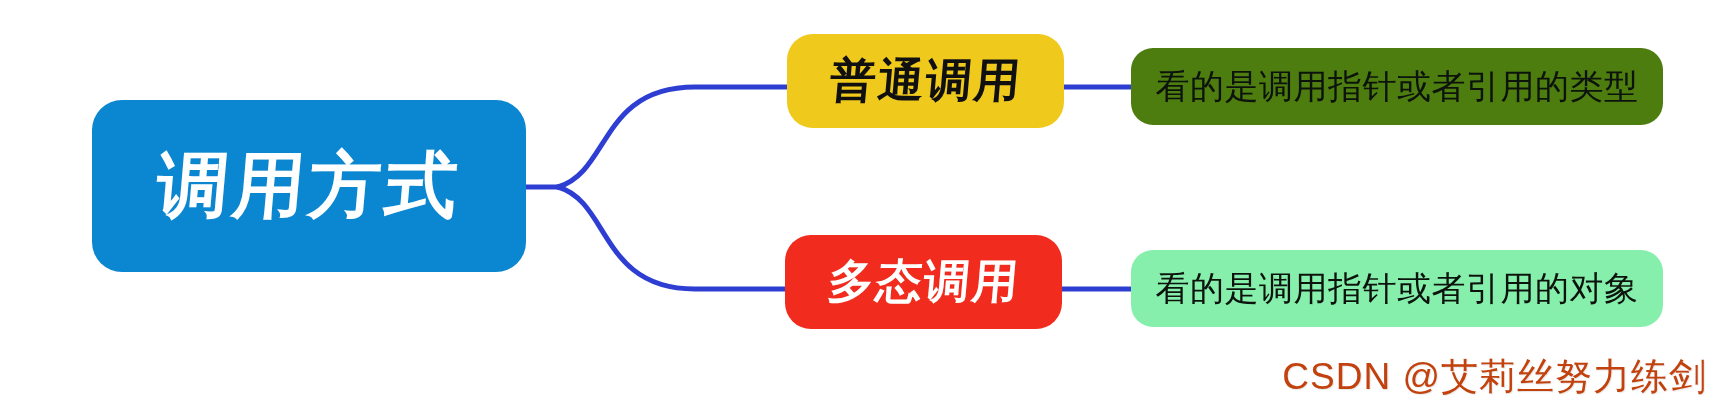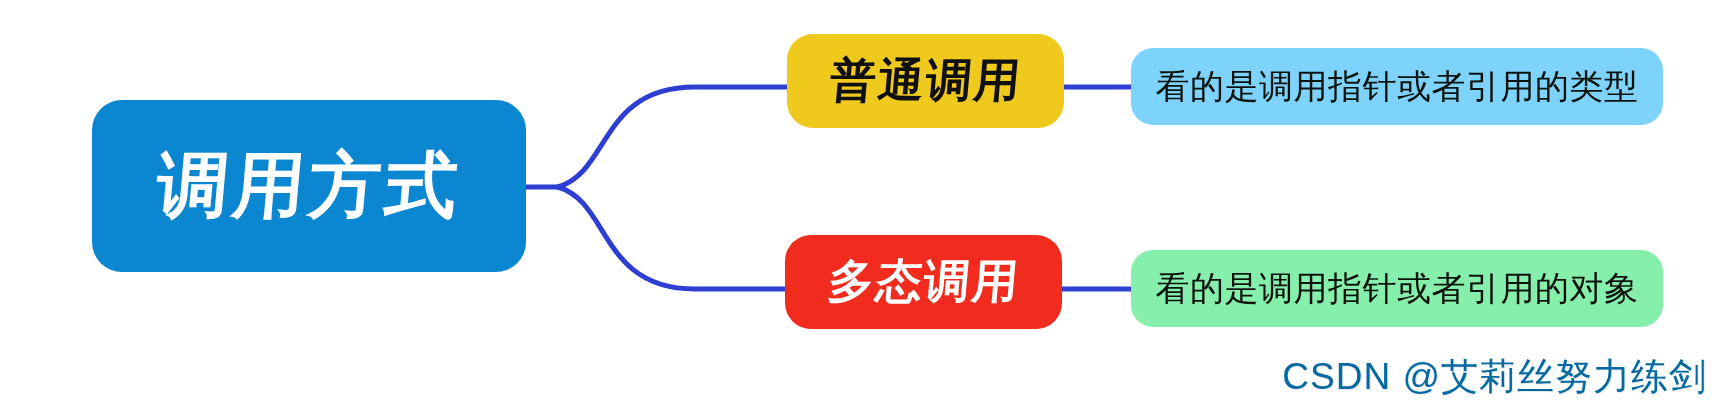--- a/index.html
+++ b/index.html
@@ -66,21 +66,21 @@
     font-weight: 400;
     letter-spacing: 0.5px;
   }
   .node-detail-top { left: 1131px; top: 48px; }
   .node-detail-bottom { left: 1131px; top: 250px; }
   .watermark {
     position: absolute;
     right: 5px;
     top: 352px;
     font-size: 37px;
-    color: #0369a1;
+    color: #c2410c;
     letter-spacing: 1px;
     text-shadow: 1px 1px 1px rgba(120,120,120,0.18);
     white-space: nowrap;
   }
 </style>
 </head>
 <body>
 
 <div class="canvas">
 
@@ -93,21 +93,21 @@
   </svg>
 
   <div class="node node-root" style="background: rgb(11, 134, 208);">
     <span class="label">调用方式</span>
   </div>
 
   <div class="node node-branch node-branch-top" style="background: rgb(240, 201, 29);">
     <span class="label">普通调用</span>
   </div>
 
-  <div class="node node-detail node-detail-top" style="background: #7dd3fc;">
+  <div class="node node-detail node-detail-top" style="background: #4d7c0f;">
     <span class="label">看的是调用指针或者引用的类型</span>
   </div>
 
   <div class="node node-branch node-branch-bottom" style="background: rgb(241, 43, 29);">
     <span class="label">多态调用</span>
   </div>
 
   <div class="node node-detail node-detail-bottom" style="background: #86efac;">
     <span class="label">看的是调用指针或者引用的对象</span>
   </div>

